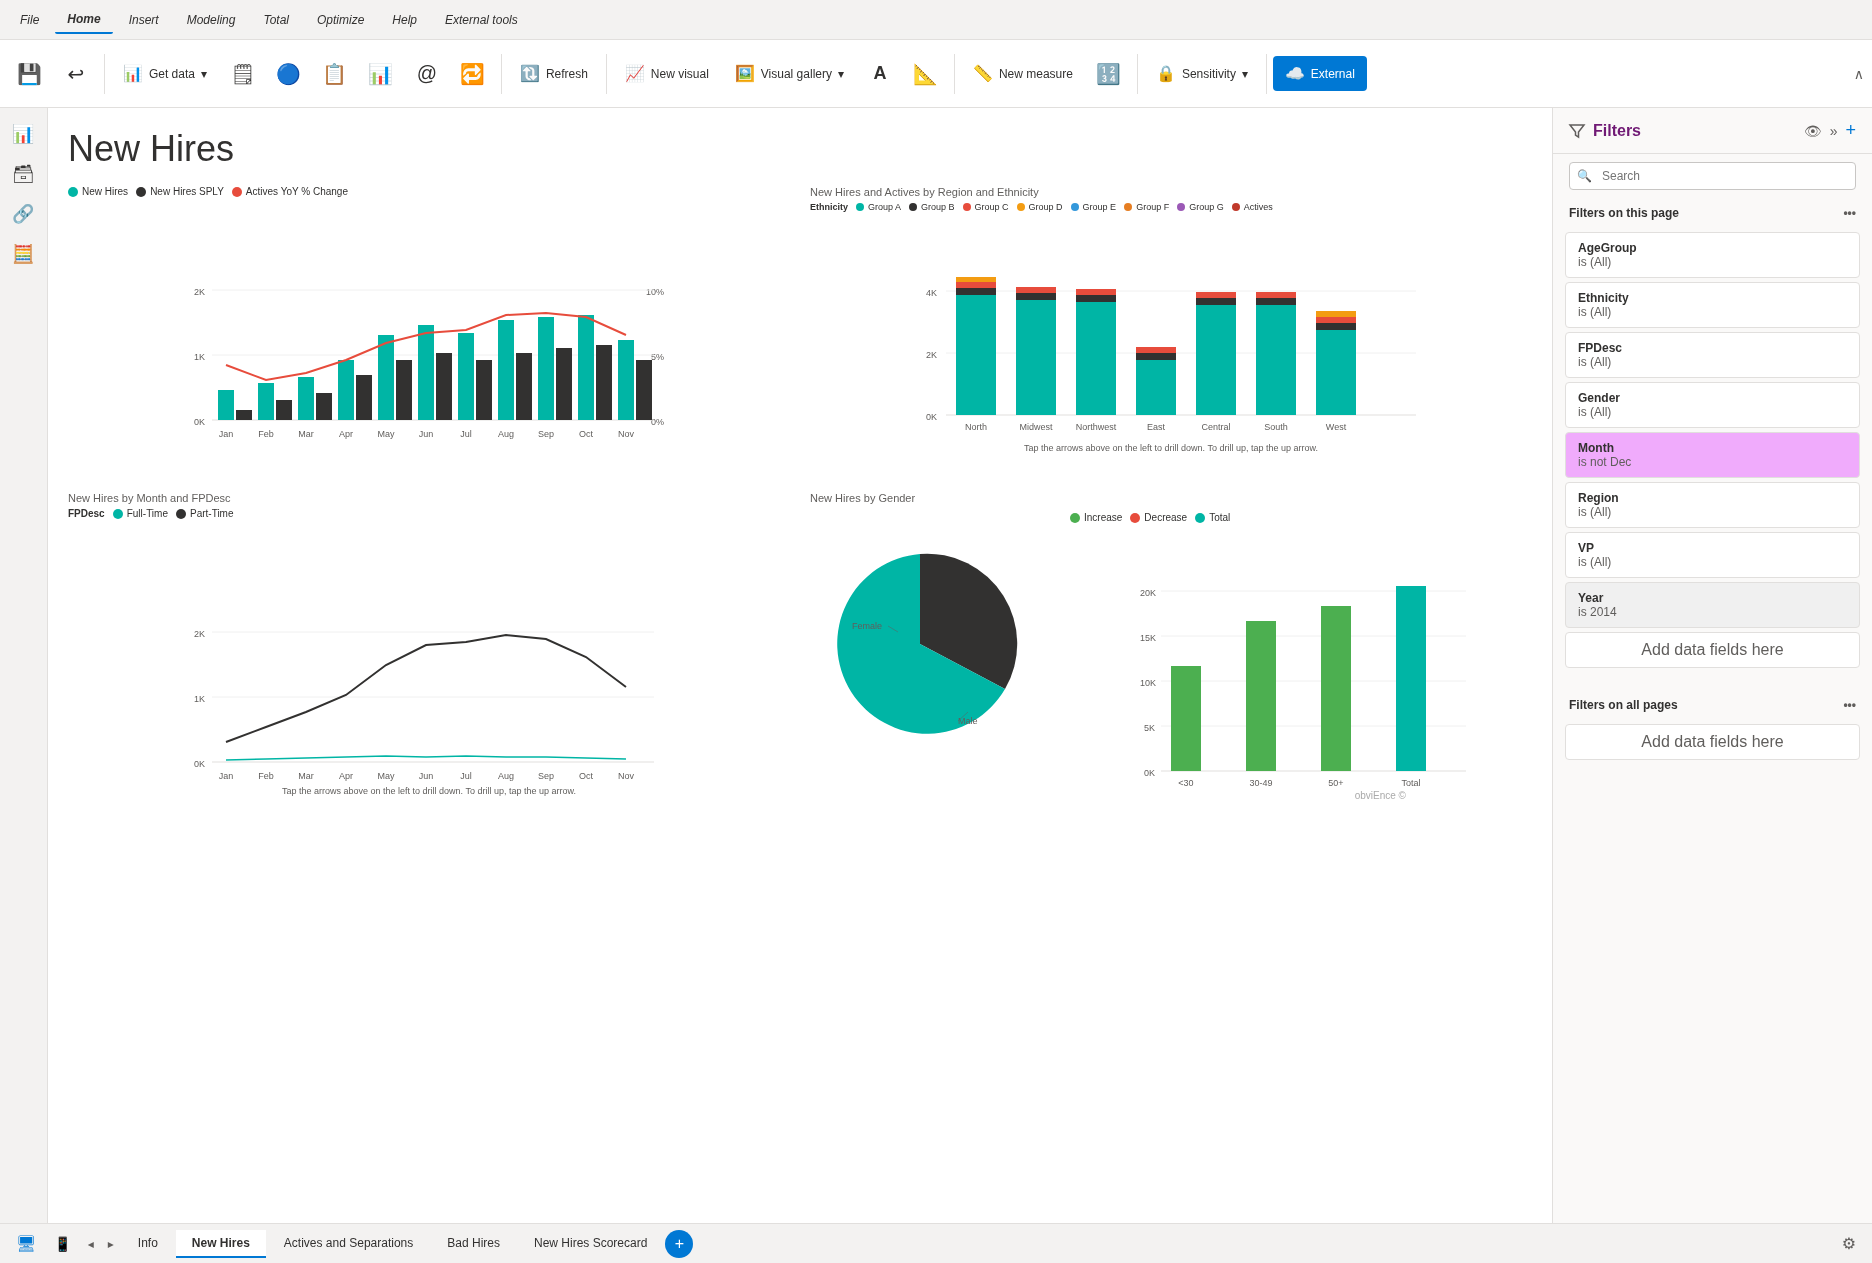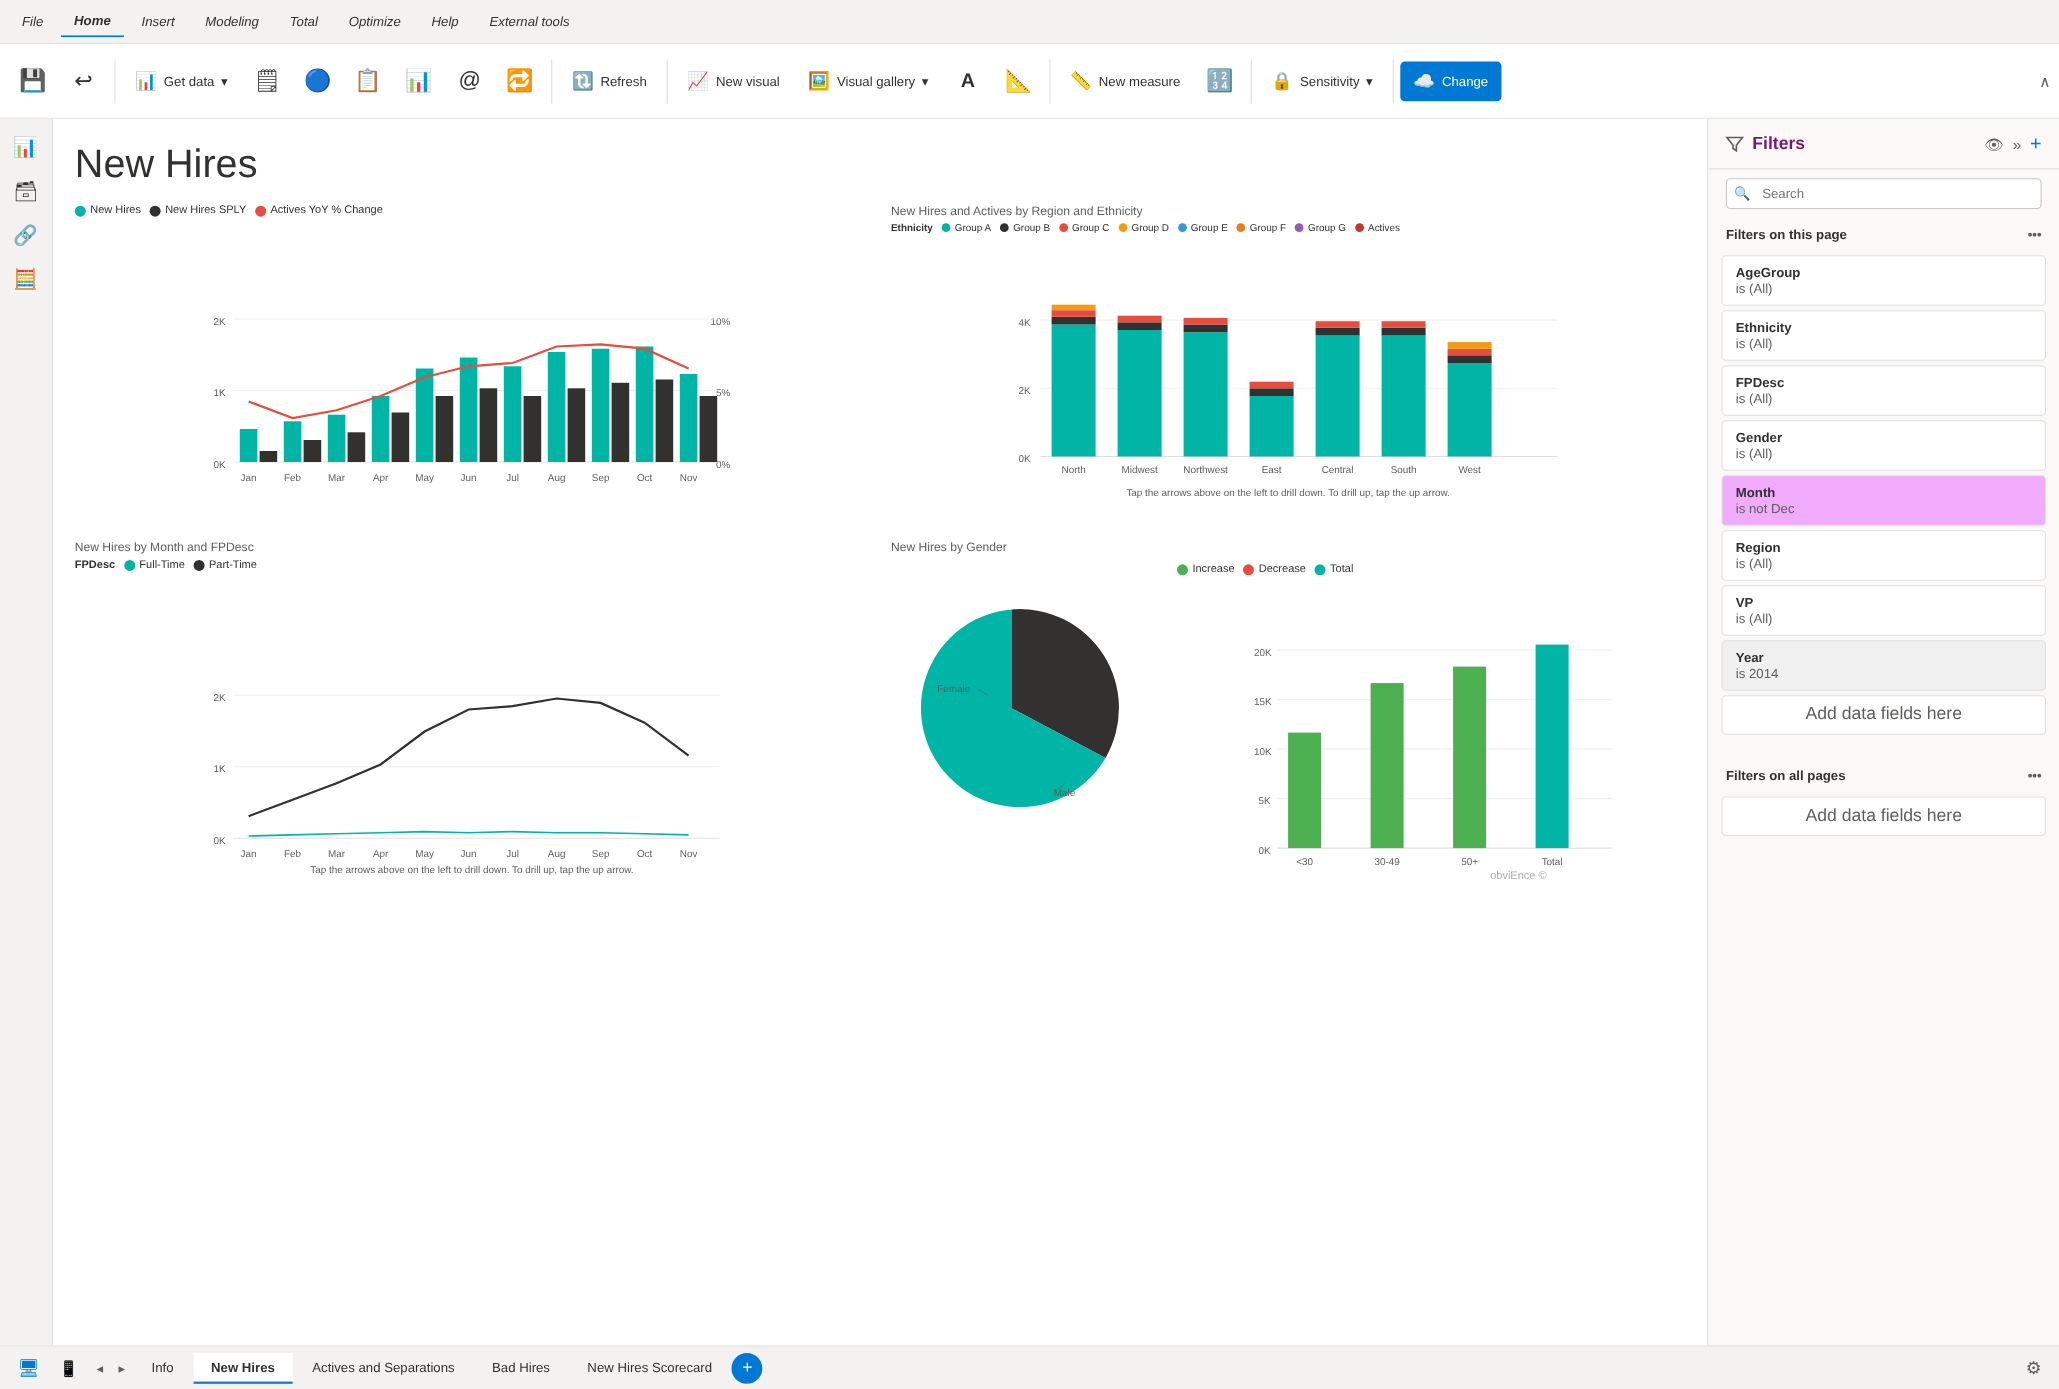--- a/index.html
+++ b/index.html
@@ -155,21 +155,21 @@
     </div>
   <div class="ribbon-sep"></div>
   <div class="ribbon-btn large">
     <span class="icon">🔒</span>
     <span>Sensitivity</span>
     <span>▾</span>
   </div>
   <div class="ribbon-sep"></div>
   <div class="ribbon-btn large" style="background:#0078d4;color:#fff;border-radius:4px;">
     <span class="icon">☁️</span>
-    <span>Change</span>
+    <span>External</span>
   </div>
 
   <div style="margin-left:auto;">
     <span style="font-size:14px;color:#605e5c;cursor:pointer;">∧</span>
   </div>
 </div>
 
 <div class="main-layout">
 
   <div class="left-sidebar">

